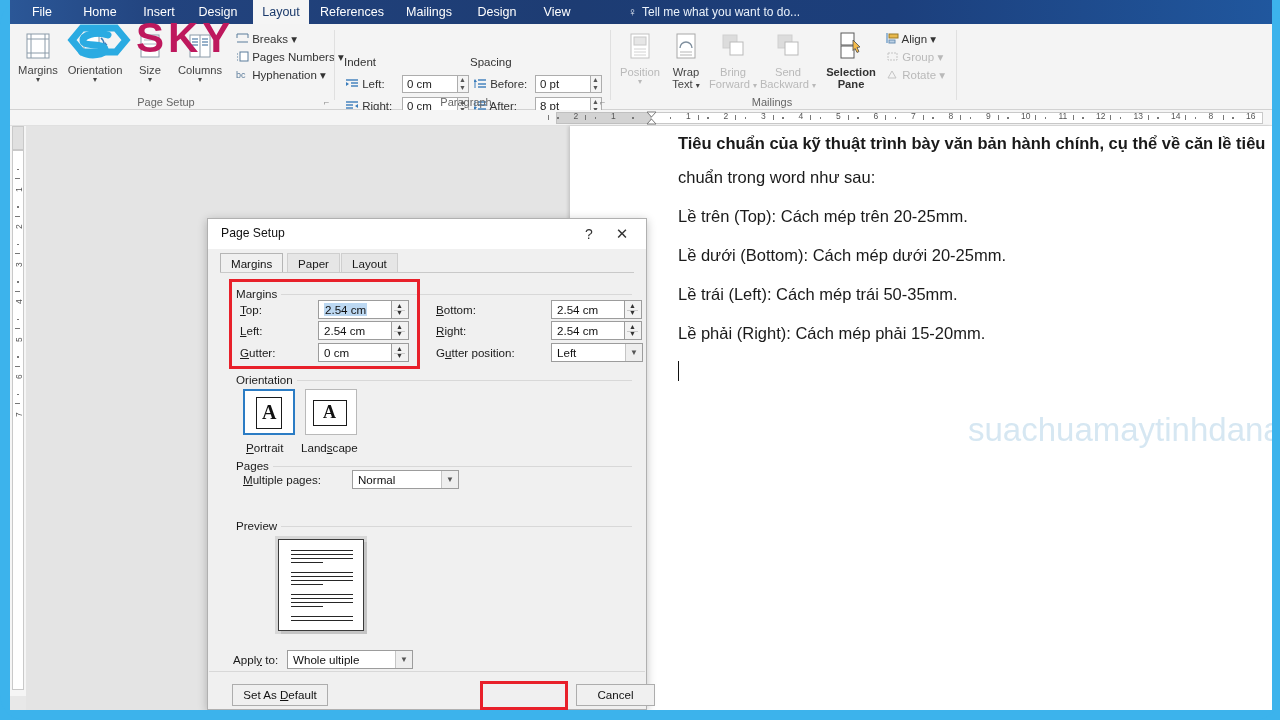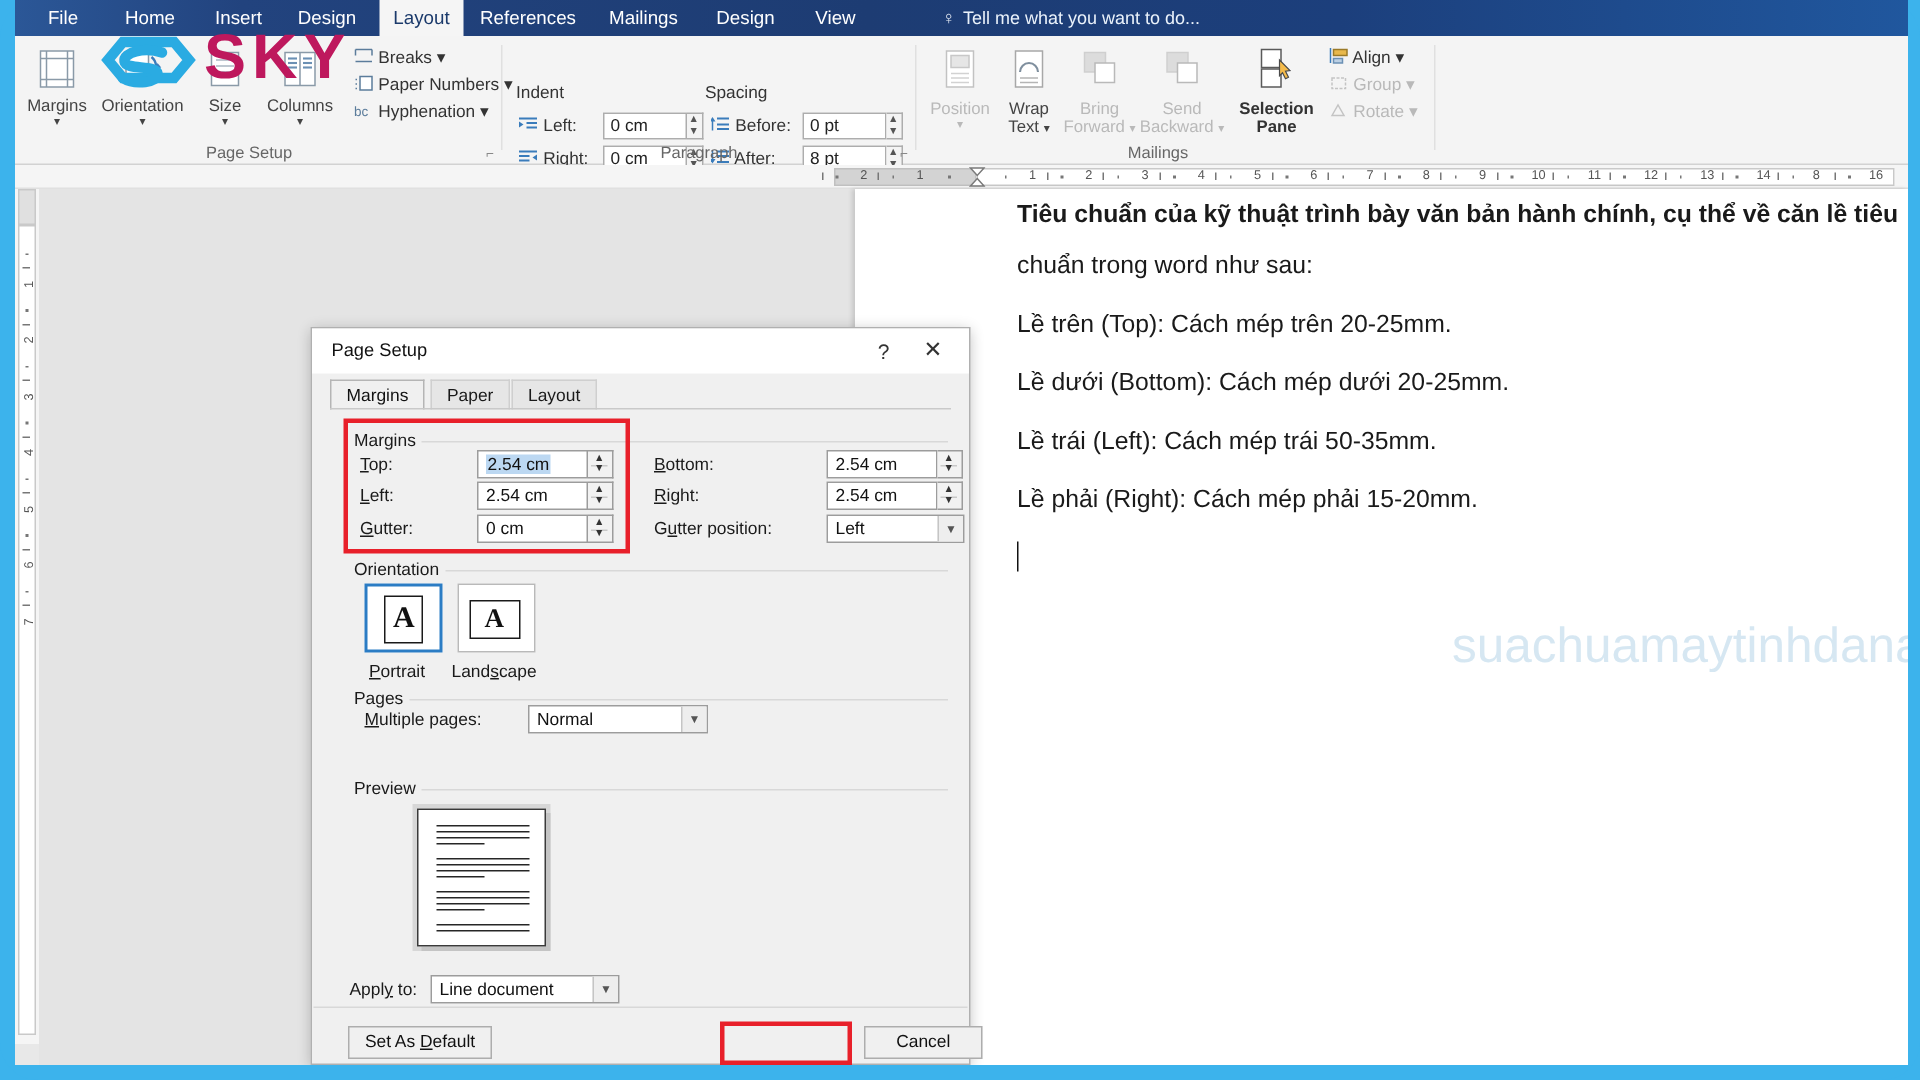--- a/index.html
+++ b/index.html
@@ -374,21 +374,21 @@
       </div>
       <div class="smallbtn" style="left:226px;top:26px;">
         <span>
           <svg width="13" height="11" viewBox="0 0 13 11" style="vertical-align:-1px">
               <rect x="4" y="1" width="8" height="9" fill="#fff" stroke="#5b7c9b"></rect>
               <line x1="1" y1="3" x2="2" y2="3" stroke="#5b7c9b"></line>
               <line x1="1" y1="6" x2="2" y2="6" stroke="#5b7c9b"></line>
               <line x1="1" y1="9" x2="2" y2="9" stroke="#5b7c9b"></line>
             </svg>
         </span>
-        <span>Paper Numbers</span> <span>▾</span>
+        <span>Pages Numbers</span> <span>▾</span>
       </div>
       <div class="smallbtn" style="left:226px;top:44px;">
         <span>
           <svg width="13" height="11" viewBox="0 0 13 11" style="vertical-align:-1px">
               <text x="0" y="9" font-size="9" fill="#5b7c9b" font-family="Liberation Sans">bc</text>
             </svg>
         </span>
         <span>Hyphenation</span> <span>▾</span>
       </div>
 
@@ -752,21 +752,21 @@
           <span class="ltr" style="left:9px;top:2px;font-size:18px;line-height:18px;">A</span>
         </div>
       </div>
       <div class="lbl" style="left:93px;top:222px;">Land<u>s</u>cape</div>
 
       <div class="gbox" style="left:24px;top:247px;width:400px;">
         <div class="grule" style="width:400px;"></div>
         <div class="gtitle">Pages</div>
       </div>
       <div class="lbl" style="left:35px;top:254px;"><u>M</u>ultiple pages:</div>
-      <div class="combo" style="left:144px;top:251px;width:120px;">
+      <div class="combo" style="left:144px;top:251px;width:107px;">
         <span>Normal</span>
         <span class="arrow">▼</span>
       </div>
 
       <div class="gbox" style="left:24px;top:307px;width:400px;">
         <div class="grule" style="width:400px;"></div>
         <div class="gtitle">Preview</div>
       </div>
 
       <div id="prevcard" style="left:67px;top:317px;"></div>
@@ -782,21 +782,21 @@
         <div class="pvline" style="left:12px;top:54px;width:62px;"></div>
         <div class="pvline" style="left:12px;top:58px;width:62px;"></div>
         <div class="pvline" style="left:12px;top:62px;width:62px;"></div>
         <div class="pvline" style="left:12px;top:66px;width:32px;"></div>
         <div class="pvline" style="left:12px;top:76px;width:62px;"></div>
         <div class="pvline" style="left:12px;top:80px;width:62px;"></div>
       </div>
 
       <div class="lbl" style="left:25px;top:434px;">Appl<u>y</u> to:</div>
       <div class="combo" style="left:79px;top:431px;width:126px;">
-        <span>Line document</span>
+        <span>Whole ultiple</span>
         <span class="arrow">▼</span>
       </div>
 
       <div style="position:absolute;left:1px;top:452px;width:436px;height:1px;background:#d8d8d8;"></div>
 
       <div class="btn" style="left:24px;top:465px;width:96px;">Set As <u>D</u>efault</div>
       <div class="btn def" style="left:276px;top:465px;width:86px;">OK</div>
       <div class="btn" style="left:368px;top:465px;width:79px;">Cancel</div>
     </div>
 

